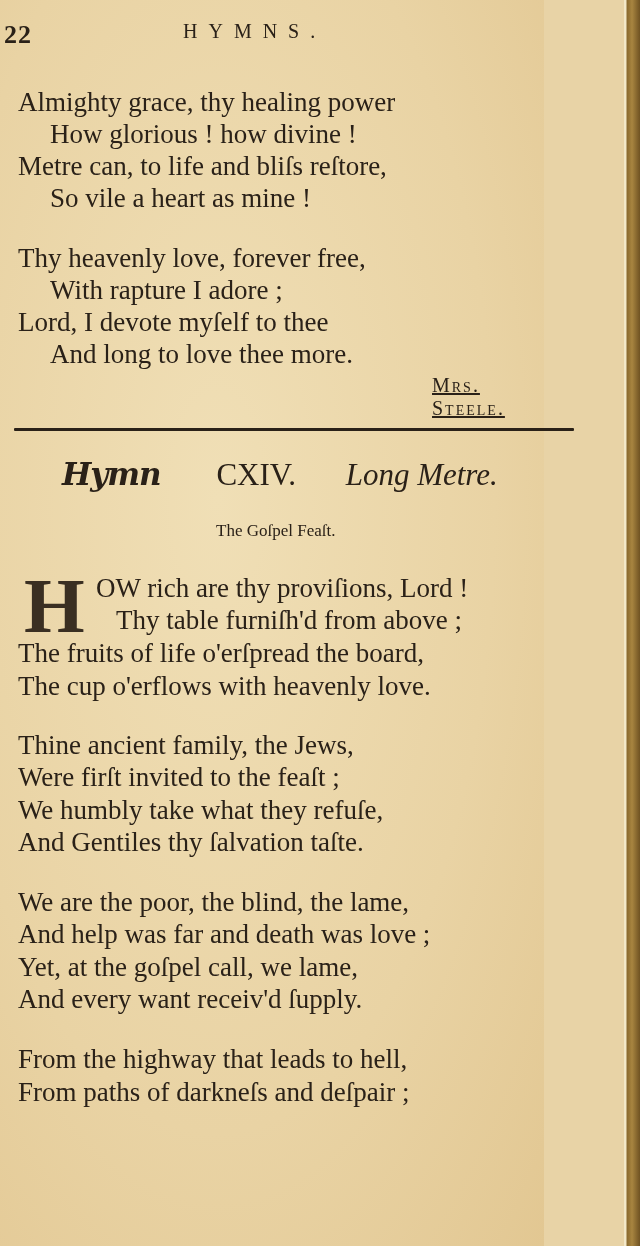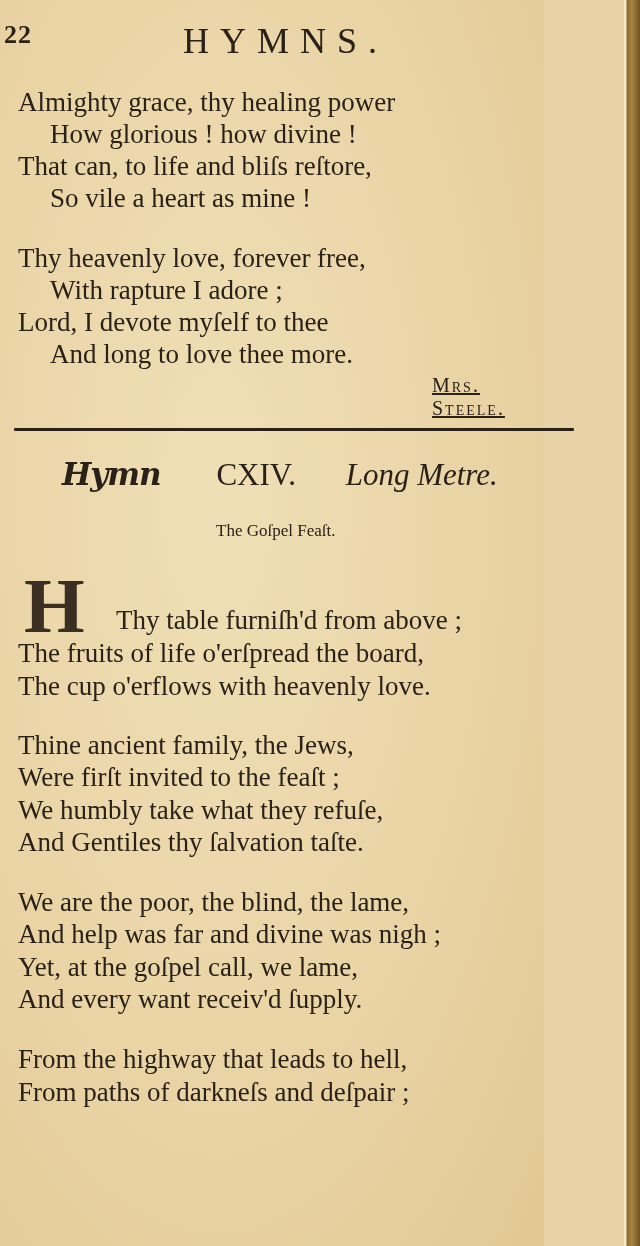--- a/index.html
+++ b/index.html
@@ -13,21 +13,21 @@
   .page {
     position: absolute; left: 0; top: 0; width: 544px; height: 1246px;
     background: radial-gradient(ellipse at 40% 40%, #f0dfb6 0%, #e9d3a4 60%, #e2c792 100%);
   }
   .edge {
     position: absolute; right: 0; top: 0; width: 16px; height: 1246px;
     background: linear-gradient(to right, #f3e8c8 0px, #f3e8c8 2px, #8b6a2e 3px, #a88540 8px, #6f5222 16px);
   }
   .header { position: absolute; top: 18px; left: 0; width: 620px; height: 40px; }
   .page-num { position: absolute; left: 4px; top: 2px; font-size: 26px; font-weight: bold; letter-spacing: 1px; }
-  .running-title { position: absolute; left: 183px; top: 2px; font-size: 36px; letter-spacing: 11px; }
+  .running-title { position: absolute; left: 183px; top: 2px; font-size: 20px; letter-spacing: 11px; }
   .line { position: absolute; white-space: nowrap; font-size: 27px; line-height: 32px; }
   .ind0 { left: 18px; }
   .ind1 { left: 50px; }
   .attr { position: absolute; left: 432px; top: 374px; font-size: 20px; letter-spacing: 2px; font-variant: small-caps; text-decoration: underline; }
   .rule { position: absolute; left: 14px; top: 428px; width: 560px; height: 3px; background: #2a2118; border-radius: 1px; }
   .hymn-title { position: absolute; top: 456px; left: 62px; white-space: nowrap; font-size: 31px; }
   .hymn-title .bl { font-family: "DejaVu Serif", serif; font-weight: bold; font-style: italic; letter-spacing: -1px; margin-right: 48px; }
   .hymn-title .num { margin-right: 42px; }
   .hymn-title .meter { font-style: italic; }
   .subtitle { position: absolute; top: 521px; left: 216px; font-size: 17px; }
@@ -38,21 +38,21 @@
 
 <div class="page">
 
   <div class="header">
     <span class="page-num">22</span>
     <span class="running-title">HYMNS.</span>
   </div>
 
   <div class="line ind0" style="top:86px">Almighty grace, thy healing power</div>
   <div class="line ind1" style="top:118px">How glorious ! how divine !</div>
-  <div class="line ind0" style="top:150px">That can, to life and bliſs reſtore,</div>
+  <div class="line ind0" style="top:150px">Metre can, to life and bliſs reſtore,</div>
   <div class="line ind1" style="top:182px">So vile a heart as mine !</div>
 
   <div class="line ind0" style="top:242px">Thy heavenly love, forever free,</div>
   <div class="line ind1" style="top:274px">With rapture I adore ;</div>
   <div class="line ind0" style="top:306px">Lord, I devote myſelf to thee</div>
   <div class="line ind1" style="top:338px">And long to love thee more.</div>
 
   <div class="attr">Mrs. Steele.</div>
 
   <div class="rule"></div>
@@ -60,31 +60,32 @@
   <div class="hymn-title">
     <span class="bl">Hymn</span>
     <span class="num">CXIV.</span>
     <span class="meter">Long Metre.</span>
   </div>
 
   <div class="subtitle">The Goſpel Feaſt.</div>
 
   <div class="dropcap">H</div>
 
+  <div class="line" style="top:572px; left:96px">OW rich are thy proviſions, Lord !</div>
   <div class="line" style="top:604px; left:116px">Thy table furniſh'd from  above ;</div>
   <div class="line ind0" style="top:637px">The fruits of life o'erſpread the board,</div>
   <div class="line ind0" style="top:670px">The cup o'erflows with heavenly love.</div>
 
   <div class="line ind0" style="top:729px">Thine ancient family, the Jews,</div>
   <div class="line ind0" style="top:761px">Were firſt invited to the feaſt  ;</div>
   <div class="line ind0" style="top:794px">We  humbly take what they refuſe,</div>
   <div class="line ind0" style="top:826px">And Gentiles thy ſalvation taſte.</div>
 
   <div class="line ind0" style="top:886px">We are the poor, the blind, the lame,</div>
-  <div class="line ind0" style="top:918px">And help was far and divine was nigh ;</div>
+  <div class="line ind0" style="top:918px">And help was far and death was love ;</div>
   <div class="line ind0" style="top:951px">Yet, at the goſpel call, we lame,</div>
   <div class="line ind0" style="top:983px">And every want receiv'd ſupply.</div>
 
   <div class="line ind0" style="top:1043px">From  the highway that leads to hell,</div>
   <div class="line ind0" style="top:1076px">From paths of darkneſs and deſpair ;</div>
 </div>
 
 <div class="edge"></div>
 
 </body></html>

